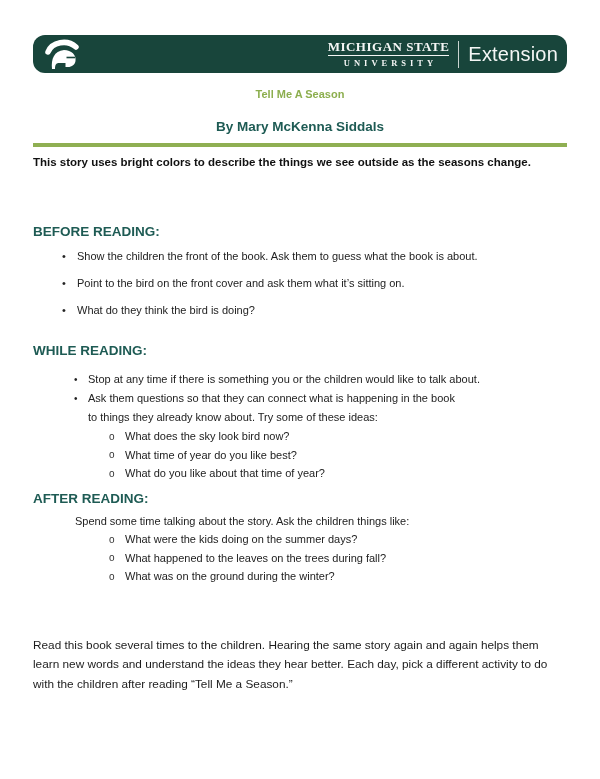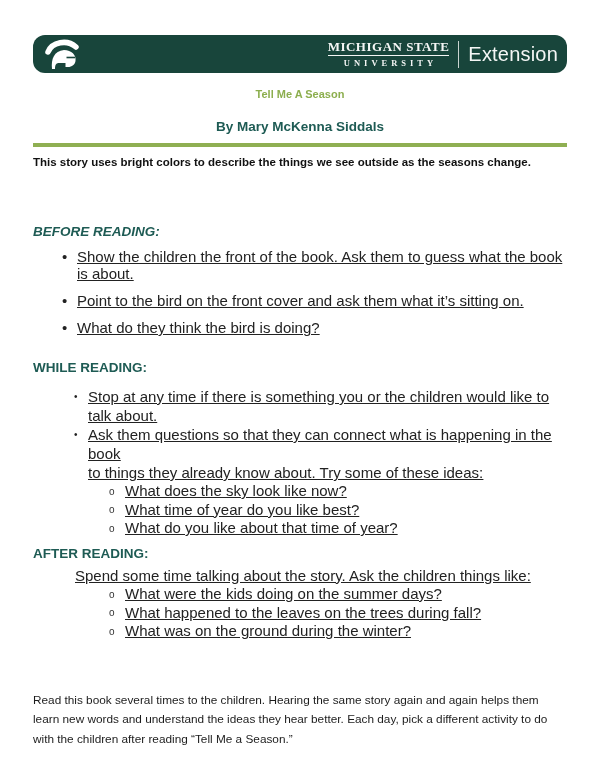--- a/index.html
+++ b/index.html
@@ -53,26 +53,26 @@
   .green-rule { height:4px; background:#8FAF52; margin-top:9px; }
   .intro-line {
     margin-top:9px; font-size:11.5px; font-weight:bold;
     white-space:nowrap; color:#111;
   }
 
   
   .section-heading {
     color:#1E5B54; font-size:13.5px; font-weight:bold;
   }
-  .heading-before { margin-top:56px;font-style:italic; }
+  .heading-before { margin-top:56px; }
   .heading-while  { margin-top:24px; }
   .heading-after  { margin-top:8px; }
 
   ul { list-style:none; }
-  li, .lead-line, .wrap-line { font-size:15px; color:#222;text-decoration:underline; }
+  li, .lead-line, .wrap-line { font-size:11px; color:#222; }
 
   
   .bullets-before { margin-top:9px; }
   .bullets-before li {
     position:relative; padding-left:44px; margin-bottom:10px; line-height:17px;
   }
   .bullets-before li::before {
     content:"\2022"; position:absolute; left:29px; top:0;
   }
 
@@ -138,21 +138,21 @@
 
   <div class="section-heading heading-while">WHILE READING:</div>
   <ul class="bullets-while">
     <li>Stop at any time if there is something you or the children would like to talk about.</li>
     <li>
       <span class="wrap-line">Ask them questions so that they can connect what is happening in the book</span>
       <span class="wrap-line">to things they already know about.  Try some of these ideas:</span>
     </li>
   </ul>
   <ul class="sub-bullets">
-    <li>What does the sky look like now?</li>
+    <li>What does the sky look bird now?</li>
     <li>What time of year do you like best?</li>
     <li>What do you like about that time of year?</li>
   </ul>
 
   <div class="section-heading heading-after">AFTER READING:</div>
   <div class="lead-line">Spend some time talking about the story.  Ask the children things like:</div>
   <ul class="sub-bullets">
     <li>What were the kids doing on the summer days?</li>
     <li>What happened to the leaves on the trees during fall?</li>
     <li>What was on the ground during the winter?</li>

